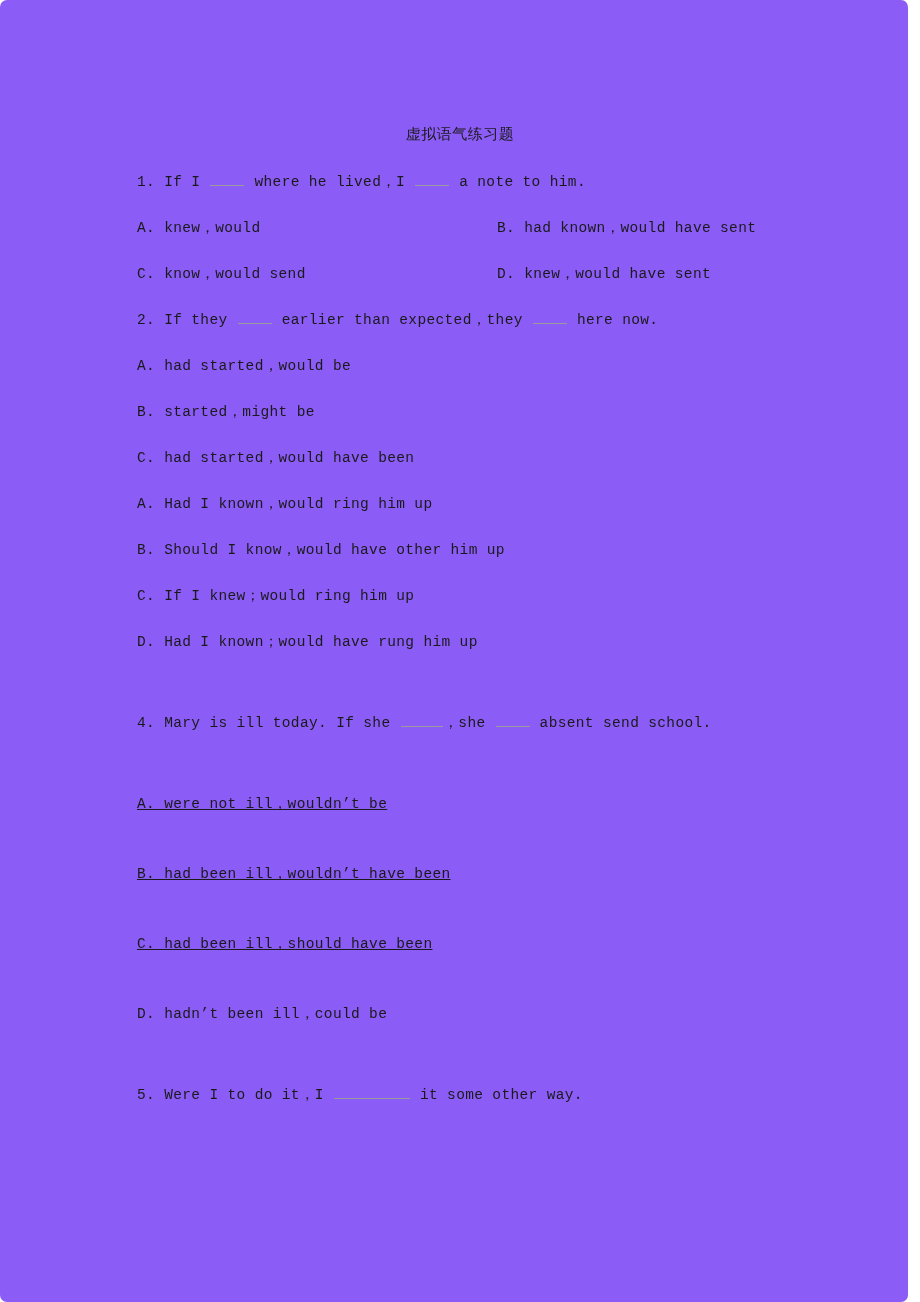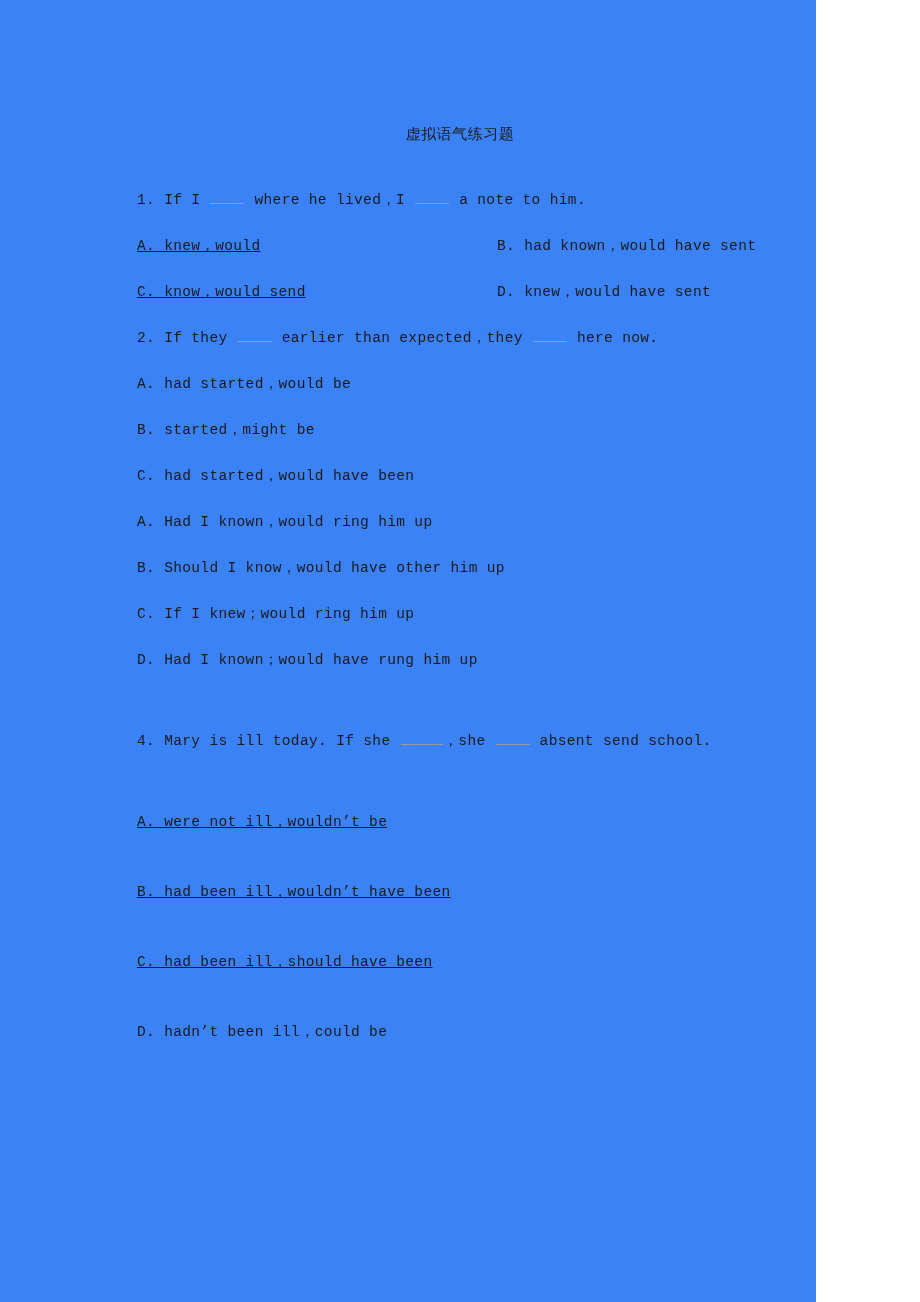--- a/index.html
+++ b/index.html
@@ -10,43 +10,44 @@
   body {
     width: 920px;
     height: 1302px;
     position: relative;
     font-family: "Liberation Mono", "DejaVu Sans Mono", monospace;
     color: #1a1a1a;
     overflow: hidden;
   }
   .page {
     position: relative;
-    width: 816px;
+    width: 908px;
     height: 1302px;
-    background: #3b82f6;
+    background: #8b5cf6;
+    border-radius: 7px;
   }
   
   .doc-title {
     position: absolute;
     top: 123px;
     left: 0;
     width: 920px;
     text-align: center;
     font-family: "DejaVu Sans", "Liberation Sans", sans-serif;
     font-size: 15px;
     line-height: 22px;
     letter-spacing: 0.5px;
     color: #1a1a1a;
     white-space: pre;
   }
   
   .content {
     position: absolute;
     left: 137px;
-    top: 191px;
+    top: 173px;
     width: 700px;
   }
   .qline {
     position: relative;
     font-size: 14.5px;
     line-height: 18px;
     letter-spacing: 0.35px;
     white-space: pre;
     color: #1a1a1a;
   }
@@ -63,21 +64,20 @@
     font-size: 14.5px;
     line-height: 18px;
     letter-spacing: 0.35px;
     white-space: pre;
   }
   .optrow .col-a {
     display: inline-block;
     width: 360px;
     vertical-align: top;
     white-space: pre;
-    text-decoration: underline;
   }
   .optrow .col-b {
     display: inline-block;
     vertical-align: top;
     white-space: pre;
   }
   
   .blank {
     display: inline-block;
     border-bottom: 1px solid #9a9a9a;
@@ -116,15 +116,16 @@
     <div class="qline sp-normal">C. If I knew；would ring him up</div>
     <div class="qline sp-gap">D. Had I known；would have rung him up</div>
 
     <div class="qline sp-gap"><span>4. Mary is ill today. If she </span><span class="blank w-l"></span><span>，she </span><span class="blank w-m"></span><span> absent send school.</span></div>
 
     <div class="qline sp-wide">A. were not ill，wouldn’t be</div>
     <div class="qline sp-wide">B. had been ill，wouldn’t have been</div>
     <div class="qline sp-wide">C. had been ill，should have been</div>
     <div class="qline sp-gap">D. hadn’t been ill，could be</div>
 
+    <div class="qline sp-last"><span>5. Were I to do it，I </span><span class="blank w-xl"></span><span> it some other way.</span></div>
 
   </div>
 </div>
 
 </body></html>

